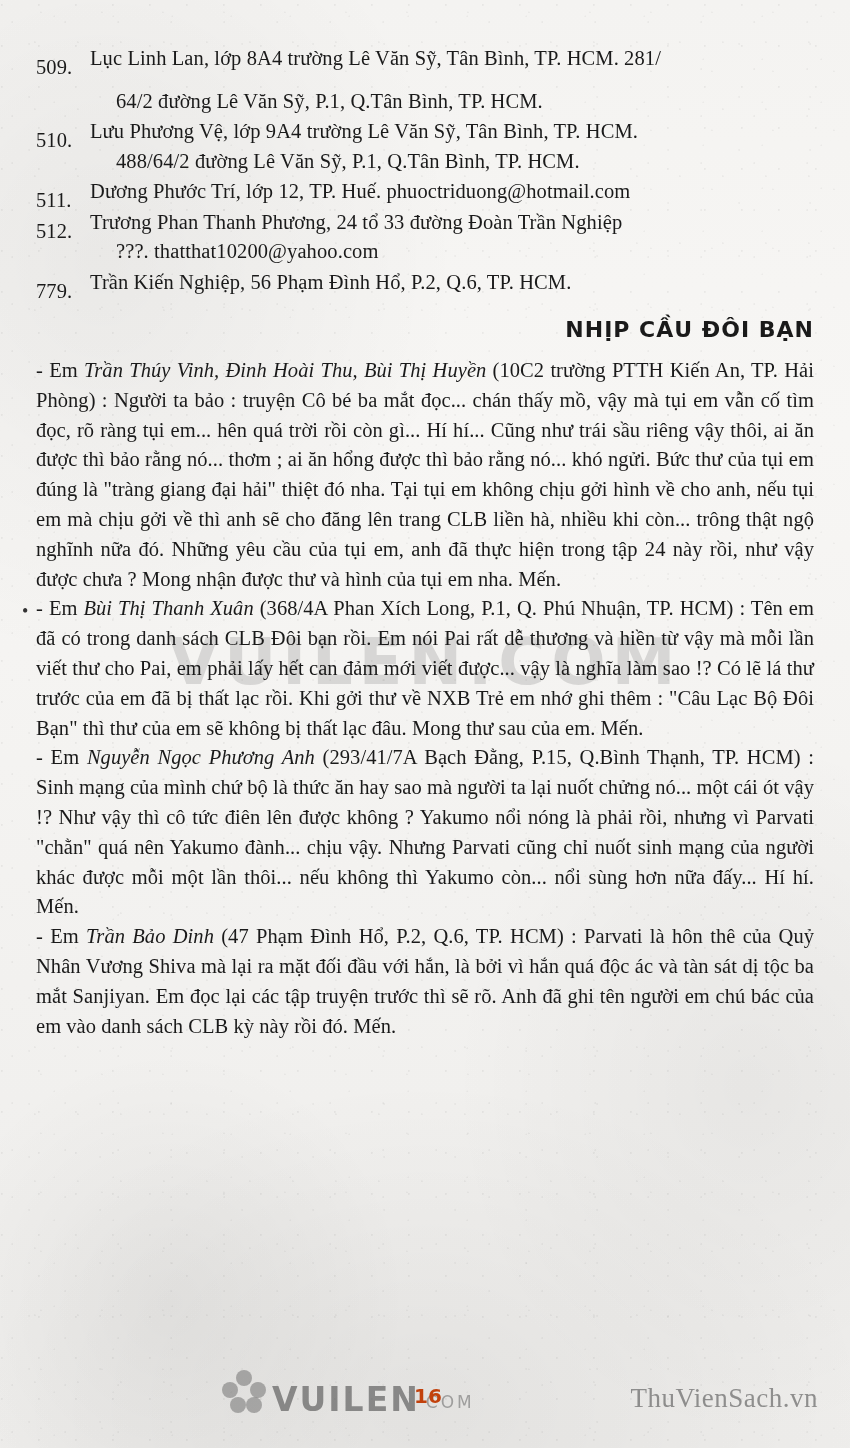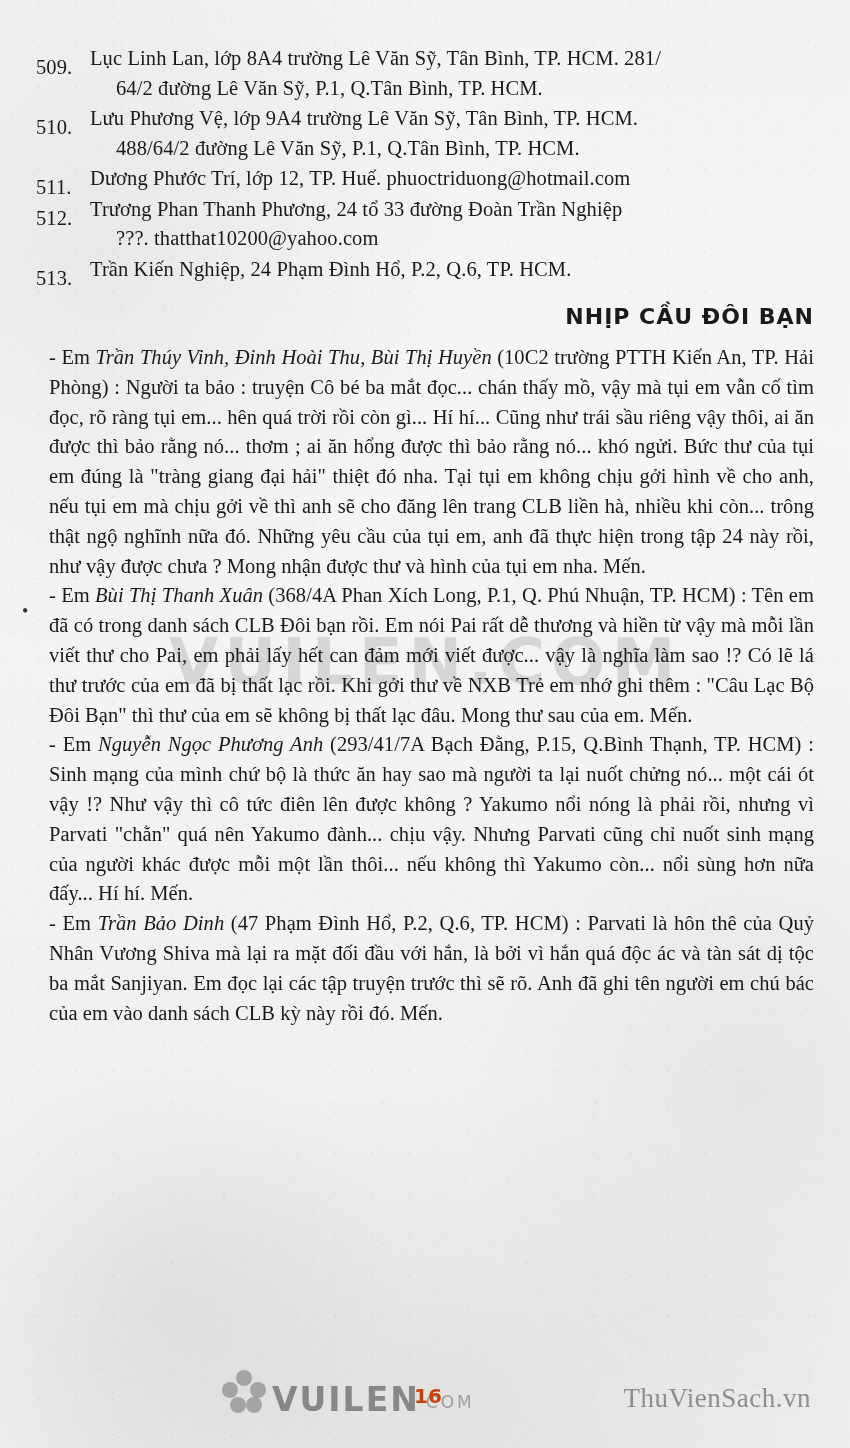--- a/index.html
+++ b/index.html
@@ -90,21 +90,21 @@
     font-family: "DejaVu Sans", sans-serif;
     font-weight: bold;
     font-size: 22px;
     letter-spacing: 1px;
     margin: 20px 0 14px 0;
   }
 
   .para {
     font-size: 20.5px;
     line-height: 29.8px;
-    margin: 0 0 0 13px;
+    margin: 0 0 0 0;
     text-align: justify;
     letter-spacing: 0.05px;
   }
   .para + .para { margin-top: 0px; }
 
   .ital { font-style: italic; }
 
   .bullet-dot {
     position: absolute;
     left: 22px;
@@ -166,21 +166,21 @@
     position: absolute;
     left: 414px;
     bottom: 22px;
     font-family: "DejaVu Sans", sans-serif;
     font-weight: bold;
     font-size: 20px;
     color: #c2410c;
   }
   .thuviensach {
     position: absolute;
-    right: 39px;
+    right: 32px;
     bottom: 16px;
     font-family: "Liberation Serif", serif;
     font-size: 27px;
     color: rgba(85,85,85,0.62);
     letter-spacing: 0.5px;
   }
 </style>
 </head>
 <body>
 
@@ -191,39 +191,39 @@
 <div class="watermark">VUILEN.COM</div>
 
 <div class="bullet-dot">•</div>
 
 <div class="content">
 
   <ul class="numbered-list">
     <li class="numbered-entry">
       <span class="num">509.</span>
       <span>Lục Linh Lan, lớp 8A4 trường Lê Văn Sỹ, Tân Bình, TP. HCM. 281/</span>
-      <br><span style="display:inline-block;padding-left:26px;">64/2 đường Lê Văn Sỹ, P.1, Q.Tân Bình, TP. HCM.</span>
+      <br><span style="display:inline-block;padding-left:26px;margin-top:13px;">64/2 đường Lê Văn Sỹ, P.1, Q.Tân Bình, TP. HCM.</span>
     </li>
     <li class="numbered-entry">
       <span class="num">510.</span>
       <span>Lưu Phương Vệ, lớp 9A4 trường Lê Văn Sỹ, Tân Bình, TP. HCM.</span>
       <br><span style="display:inline-block;padding-left:26px;">488/64/2 đường Lê Văn Sỹ, P.1, Q.Tân Bình, TP. HCM.</span>
     </li>
     <li class="numbered-entry">
       <span class="num">511.</span>
       <span>Dương Phước Trí, lớp 12, TP. Huế. phuoctriduong@hotmail.com</span>
     </li>
     <li class="numbered-entry">
       <span class="num">512.</span>
       <span>Trương Phan Thanh Phương, 24 tổ 33 đường Đoàn Trần Nghiệp</span>
       <br><span style="display:inline-block;padding-left:26px;">???. thatthat10200@yahoo.com</span>
     </li>
     <li class="numbered-entry">
-      <span class="num">513.</span>
-      <span>Trần Kiến Nghiệp, 24 Phạm Đình Hổ, P.2, Q.6, TP. HCM.</span>
+      <span class="num">779.</span>
+      <span>Trần Kiến Nghiệp, 56 Phạm Đình Hổ, P.2, Q.6, TP. HCM.</span>
     </li>
   </ul>
 
   <div class="section-title">NHỊP CẦU ĐÔI BẠN</div>
 
   <p class="para">
     <span>- Em </span><span class="ital">Trần Thúy Vinh, Đinh Hoài Thu, Bùi Thị Huyền</span><span> (10C2 trường PTTH Kiến An, TP. Hải Phòng) : Người ta bảo : truyện Cô bé ba mắt đọc... chán thấy mồ, vậy mà tụi em vẫn cố tìm đọc, rõ ràng tụi em... hên quá trời rồi còn gì... Hí hí... Cũng như trái sầu riêng vậy thôi, ai ăn được thì bảo rằng nó... thơm ; ai ăn hổng được thì bảo rằng nó... khó ngửi. Bức thư của tụi em đúng là "tràng giang đại hải" thiệt đó nha. Tại tụi em không chịu gởi hình về cho anh, nếu tụi em mà chịu gởi về thì anh sẽ cho đăng lên trang CLB liền hà, nhiều khi còn... trông thật ngộ nghĩnh nữa đó. Những yêu cầu của tụi em, anh đã thực hiện trong tập 24 này rồi, như vậy được chưa ? Mong nhận được thư và hình của tụi em nha. Mến.</span>
   </p>
 
   <p class="para">

